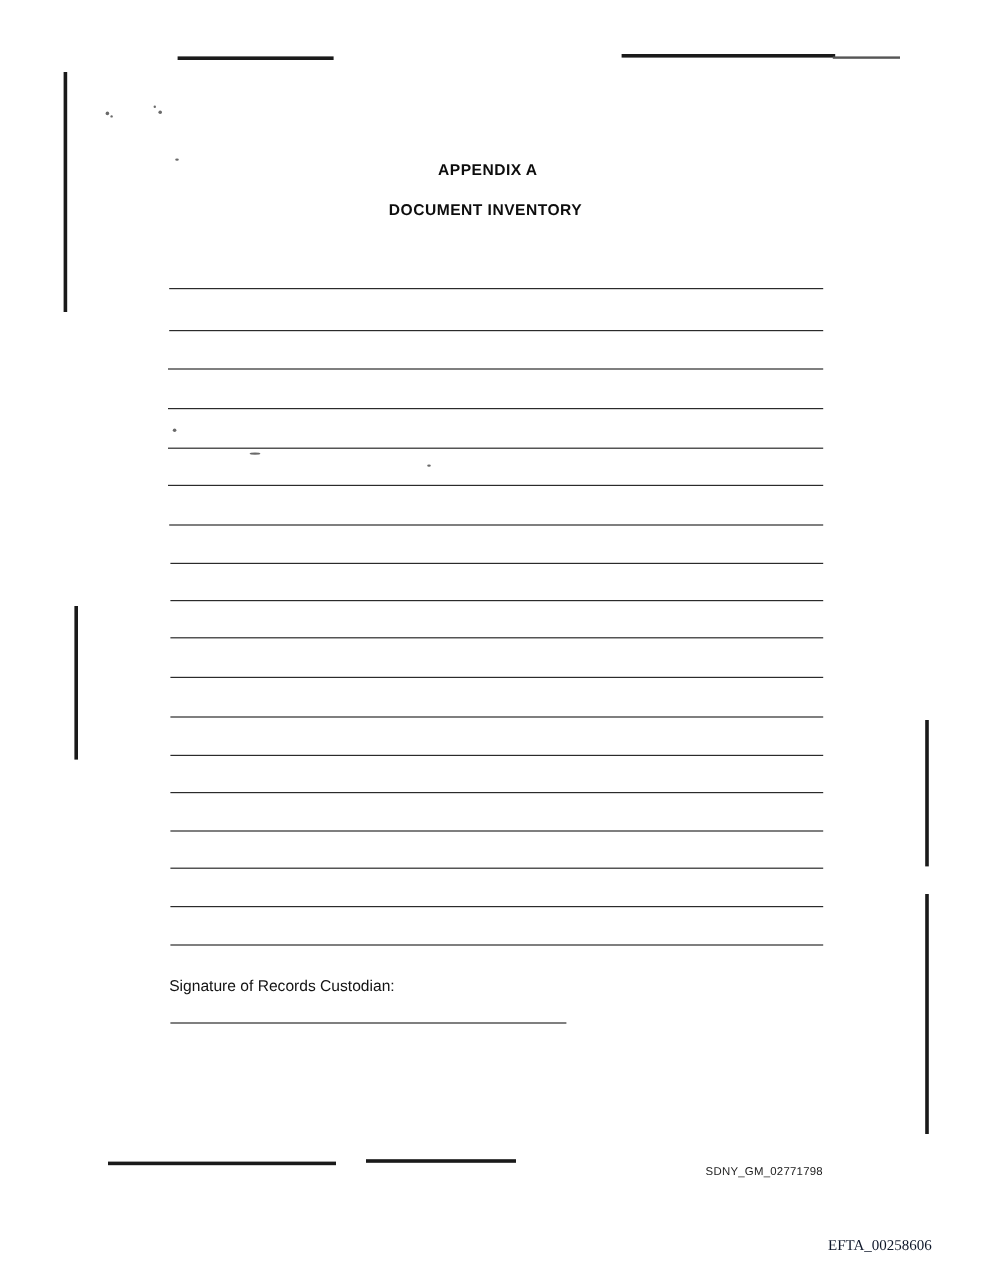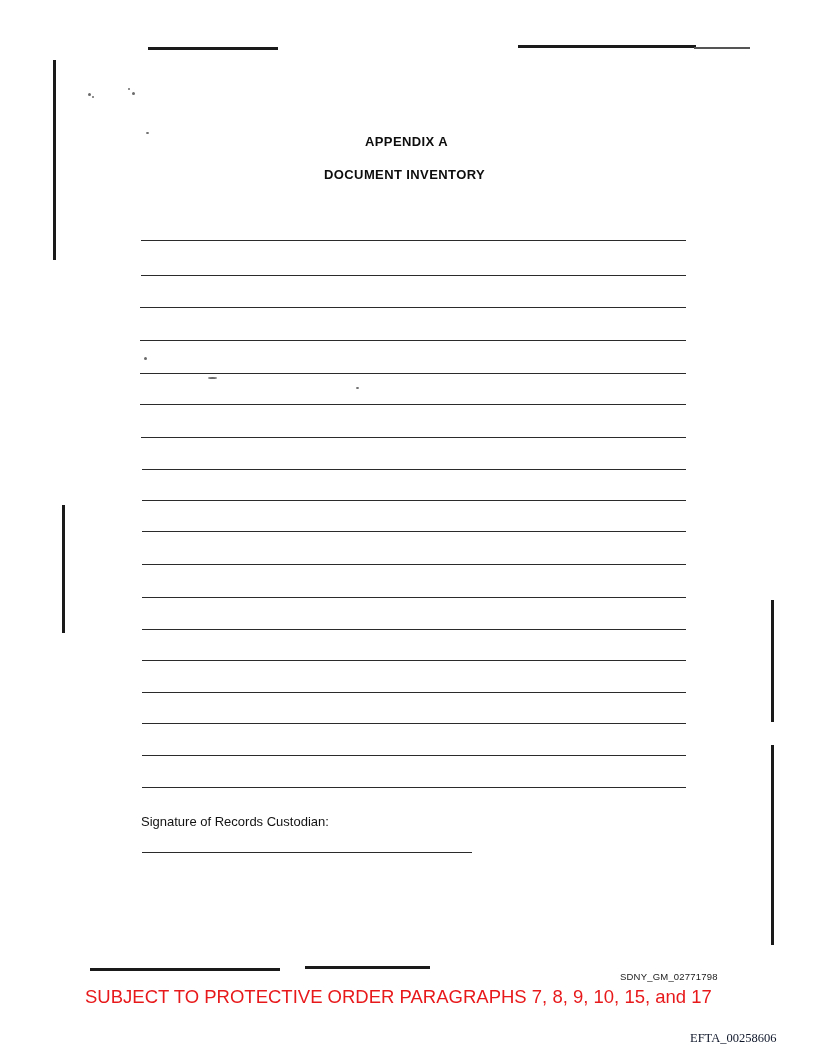--- a/index.html
+++ b/index.html
@@ -143,17 +143,16 @@
   <div class="rule" style="left:142px; top:723px; width:544px;"></div>
   <div class="rule" style="left:142px; top:755px; width:544px;"></div>
   <div class="rule" style="left:142px; top:787px; width:544px;"></div>
 
   <div class="sig-label" style="left:141px; top:790px;margin-top:24px;">Signature of Records Custodian:</div>
   <div class="rule sig" style="left:142px; top:852px; width:330px;"></div>
 
   <div class="edge-bar" style="left:90px; top:968px; width:190px;"></div>
   <div class="edge-bar" style="left:305px; top:966px; width:125px;"></div>
 
-  <div class="bates" style="left:620px; top:971px;">SDNY_GM_02771798</div>
-  <div class="protective" style="left:85px; top:986px;">SUBJECT TO PROTECTIVE ORDER PARAGRAPHS 7, 8, 9, 10, 15, and 17</div>
+  <div class="bates" style="left:588px; top:971px;">SDNY_GM_02771798</div>
   <div class="footer-id" style="left:690px; top:1031px;">EFTA_00258606</div>
 
 </div>
 
 </body></html>

